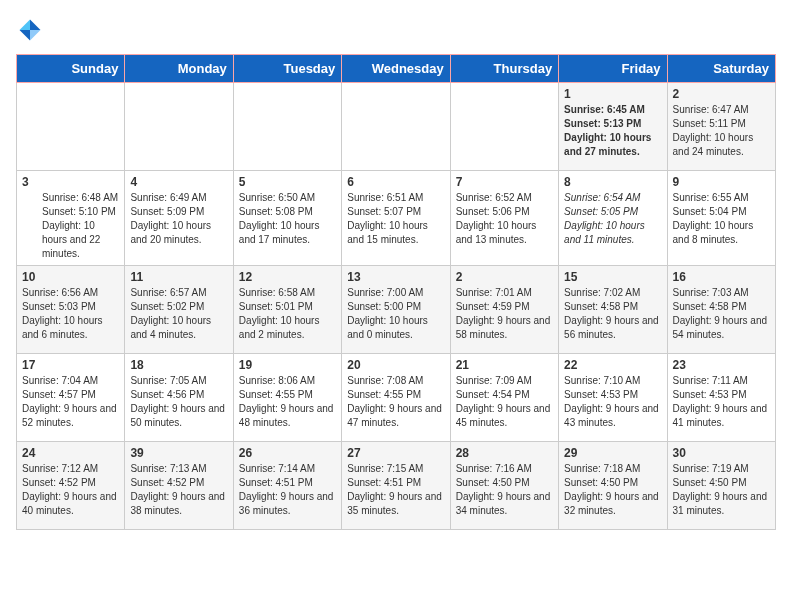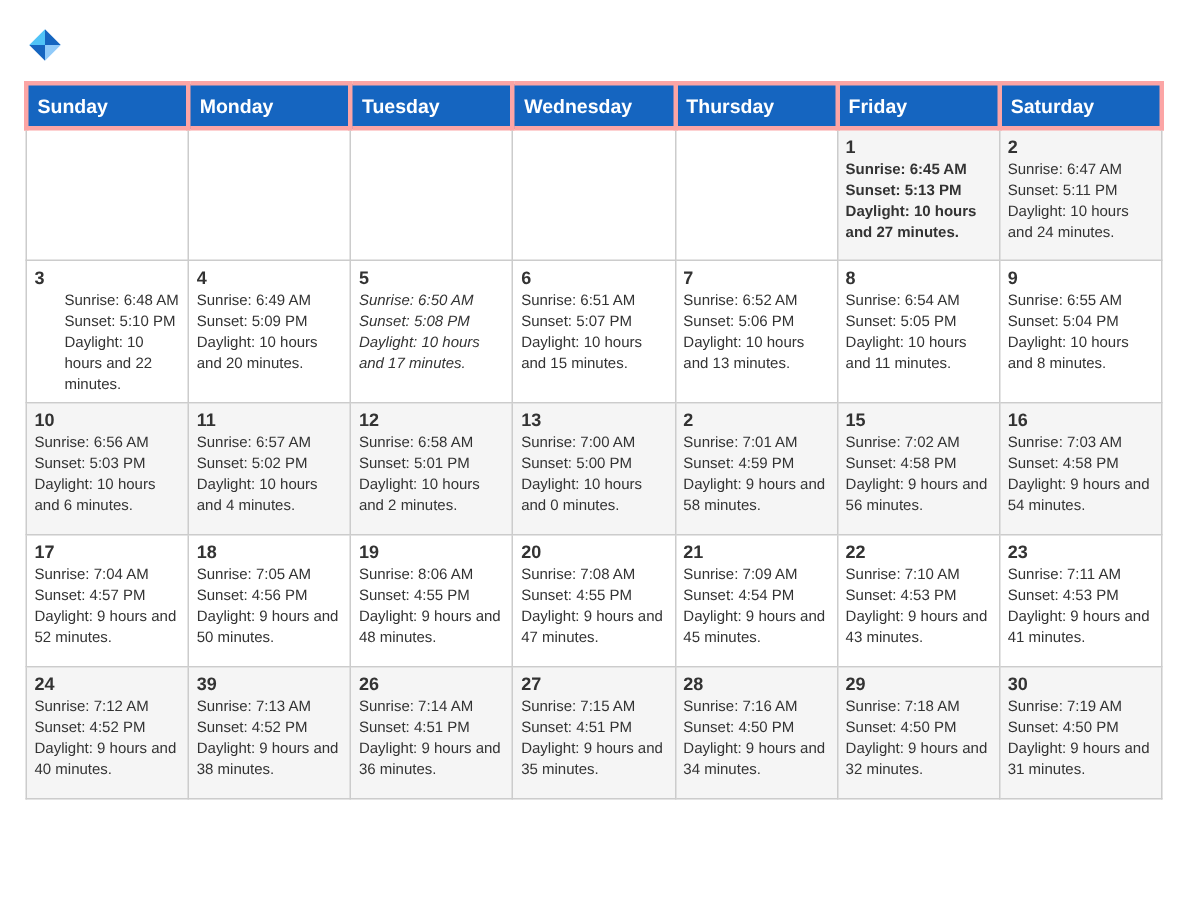--- a/index.html
+++ b/index.html
@@ -50,25 +50,25 @@
       color: #555;
     }
     .calendar {
       width: 100%;
       border-collapse: collapse;
       table-layout: fixed;
     }
     .calendar thead th {
       background: #1565c0;
       color: #fff;
-      text-align: left;
+      text-align: right;
       padding: 6px 6px;
       font-size: 13px;
       font-weight: bold;
-      border: 3px solid #fca5a5;
+      border: 1px solid #fca5a5;
     }
     .calendar tbody td {
       vertical-align: top;
       border: 1px solid #ccc;
       padding: 4px 5px;
       font-size: 10.5px;
       color: #333;
       height: 88px;
       background: #fff;
     }
@@ -155,39 +155,39 @@
 Daylight: 10 hours and 22 minutes.</div>
           </td>
           <td>
             <div class="day-number">4</div>
             <div class="day-content" style="white-space: pre-line;">Sunrise: 6:49 AM
 Sunset: 5:09 PM
 Daylight: 10 hours and 20 minutes.</div>
           </td>
           <td>
             <div class="day-number">5</div>
-            <div class="day-content" style="white-space: pre-line; font-style: italic;">Sunrise: 6:50 AM
+            <div class="day-content" style="white-space: pre-line;">Sunrise: 6:50 AM
 Sunset: 5:08 PM
 Daylight: 10 hours and 17 minutes.</div>
           </td>
           <td>
             <div class="day-number">6</div>
             <div class="day-content" style="white-space: pre-line;">Sunrise: 6:51 AM
 Sunset: 5:07 PM
 Daylight: 10 hours and 15 minutes.</div>
           </td>
           <td>
             <div class="day-number">7</div>
             <div class="day-content" style="white-space: pre-line;">Sunrise: 6:52 AM
 Sunset: 5:06 PM
 Daylight: 10 hours and 13 minutes.</div>
           </td>
           <td>
             <div class="day-number">8</div>
-            <div class="day-content" style="white-space: pre-line;">Sunrise: 6:54 AM
+            <div class="day-content" style="white-space: pre-line; font-style: italic;">Sunrise: 6:54 AM
 Sunset: 5:05 PM
 Daylight: 10 hours and 11 minutes.</div>
           </td>
           <td>
             <div class="day-number">9</div>
             <div class="day-content" style="white-space: pre-line;">Sunrise: 6:55 AM
 Sunset: 5:04 PM
 Daylight: 10 hours and 8 minutes.</div>
           </td>
         </tr>

